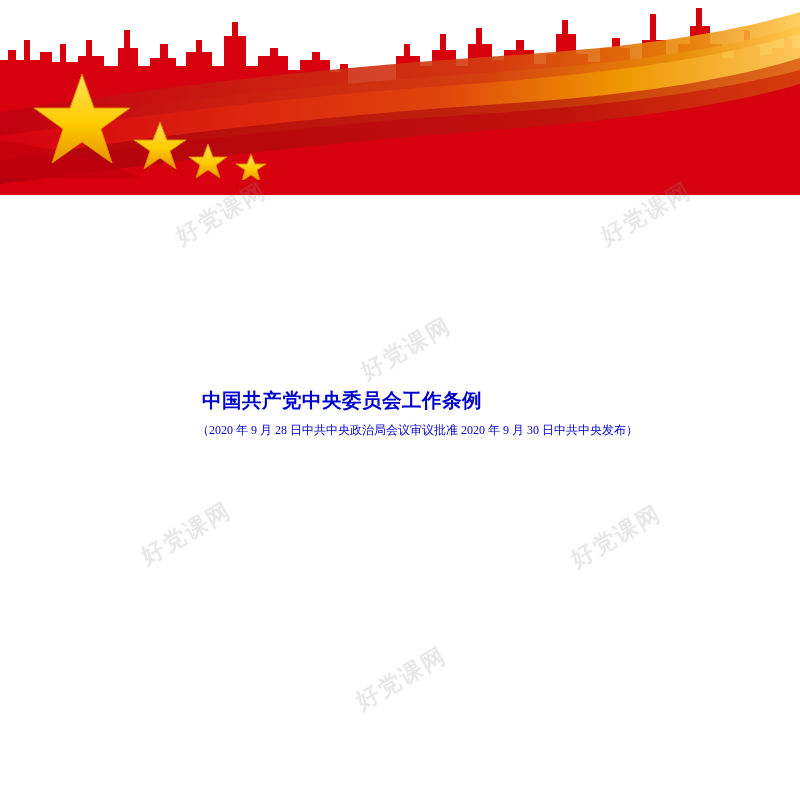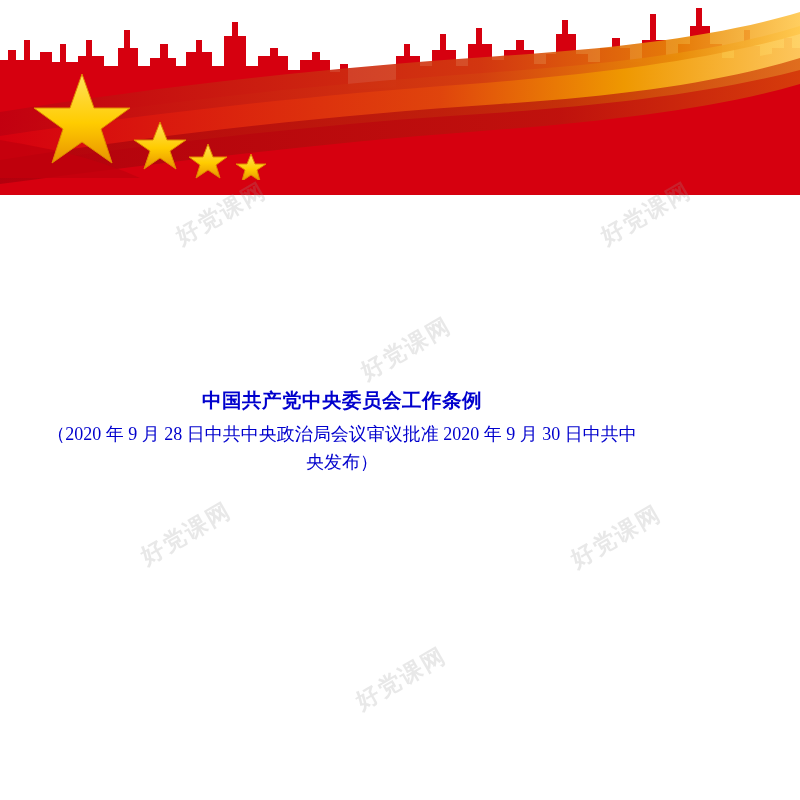--- a/index.html
+++ b/index.html
@@ -84,23 +84,23 @@
     margin-top: 193px;
     text-align: center;
     color: #0000cd;
     font-weight: bold;
     font-size: 19.5px;
     letter-spacing: 0.5px;
     line-height: 1.3;
   }
   .doc-subtitle {
     margin-top: 8px;
-    text-align: center;
+    text-align: right;
     color: #0000cd;
-    font-size: 18px;
+    font-size: 12px;
     line-height: 1.55;
     padding: 0 18px;
   }
   .chapter {
     margin-top: 20px;
     font-weight: bold;
     font-size: 18.5px;
     color: #000;
     padding-left: 34px;
     letter-spacing: 1px;

